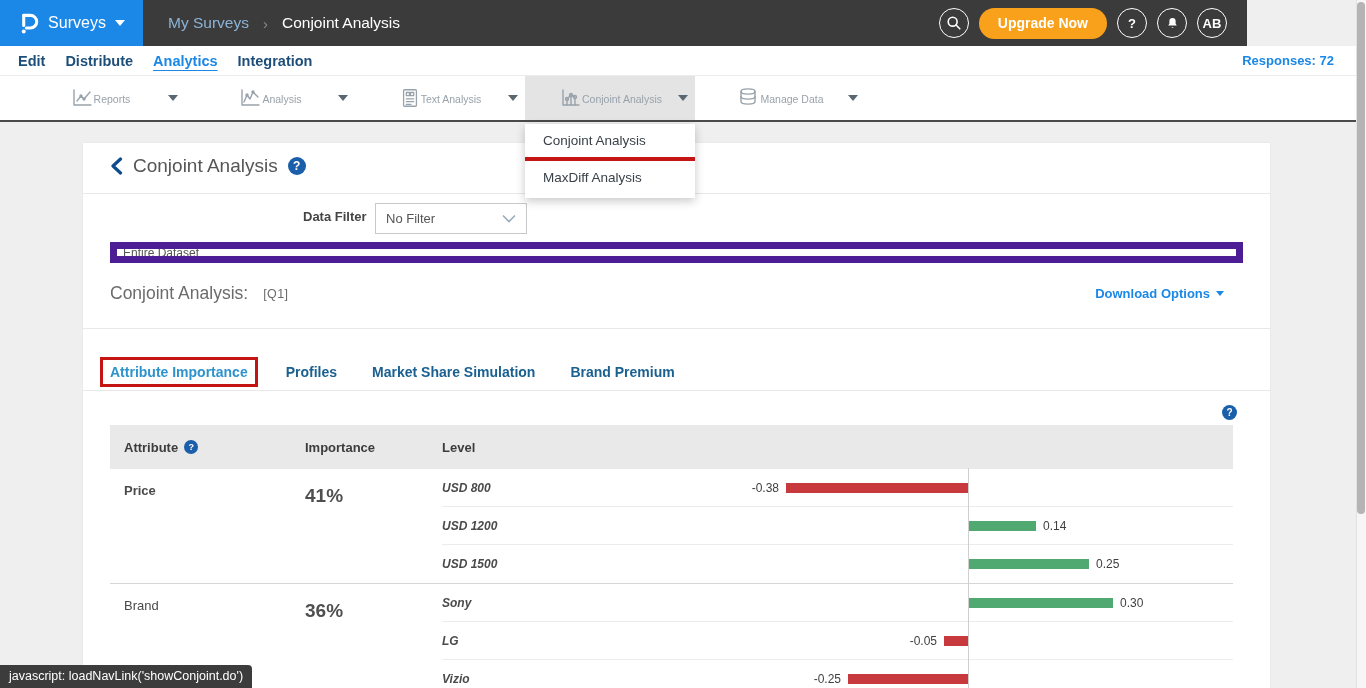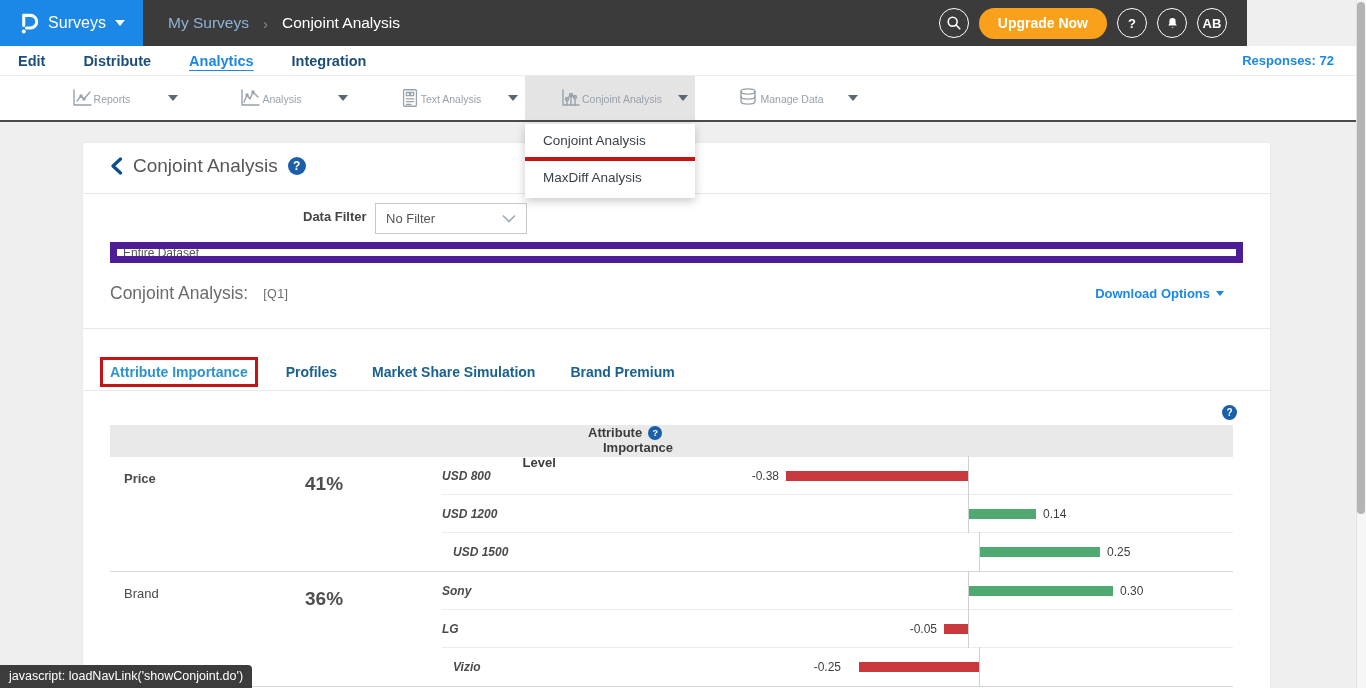--- a/index.html
+++ b/index.html
@@ -14,21 +14,21 @@
   .breadcrumb { display:flex; align-items:center; margin-left:25px; font-size:15.5px; gap:14px; }
   .bc-parent { color:#8cb3d6; cursor:pointer; }
   .bc-sep { color:#8a8a8a; font-size:15px; }
   .bc-current { color:#fff; }
   .topbar-right { margin-left:auto; display:flex; align-items:center; gap:10px; margin-right:20px; }
   .circle-btn { width:30px; height:30px; border:1.6px solid #fff; border-radius:50%; display:flex; align-items:center; justify-content:center; color:#fff; font-weight:bold; font-size:13px; cursor:pointer; flex:0 0 auto; }
   .upgrade-btn { background:#f9a11b; color:#fff; font-weight:bold; font-size:14px; height:31px; padding:0 19px; border-radius:16px; display:flex; align-items:center; cursor:pointer; }
 
   
   .navbar { position:absolute; left:0; top:46px; width:1366px; height:30px; background:#fff; display:flex; align-items:center; padding:0 18px; border-bottom:1px solid #ececec; z-index:20; }
-  .nav-tabs { display:flex; gap:38px; }
+  .nav-tabs { display:flex; gap:20px; }
   .nav-link { font-size:14.5px; font-weight:bold; color:#1d4e79; cursor:pointer; }
   .nav-link.active { color:#1b87e6; text-decoration:underline; text-underline-offset:4px; }
   .responses { margin-left:auto; margin-right:14px; color:#1b87e6; font-weight:bold; font-size:13px; }
 
   
   .toolbar { position:absolute; left:0; top:76px; width:1366px; height:46px; background:#fff; border-bottom:2px solid #4a4a4a; display:flex; padding-left:15px; z-index:20; }
   .tool-cell { width:170px; position:relative; display:flex; flex-direction:row; align-items:center; justify-content:center; color:#98a2ab; cursor:pointer; }
   .tool-cell.active { background:#e4e4e4; }
   .tool-icon { height:22px; display:flex; align-items:center; }
   .tool-icon svg { stroke:#98a2ab; fill:none; stroke-width:1.4; stroke-linecap:round; stroke-linejoin:round; }
@@ -60,34 +60,34 @@
   .caret-down-blue { width:0; height:0; border-left:4.5px solid transparent; border-right:4.5px solid transparent; border-top:5.5px solid #1b87e6; }
 
   .tabs-row { position:absolute; left:17px; top:214px; display:flex; align-items:center; }
   .tab { font-size:14px; font-weight:bold; color:#1a6090; margin-right:35px; cursor:pointer; }
   .tab.active { color:#2d93cd; border:3px solid #c51414; padding:4px 7px; margin-right:28px; }
   .table-help { position:absolute; right:33px; top:262px; }
   .table-help .q-circle { width:15px; height:15px; font-size:10px; }
 
   
   .ctable { position:absolute; left:27px; top:282px; width:1123px; }
-  .thead { display:flex; height:32px; background:#e9e9e9; align-items:center; font-size:13px; font-weight:bold; color:#3c3c3c;flex-direction:column; }
+  .thead { display:flex; height:44px; background:#e9e9e9; align-items:center; font-size:13px; font-weight:bold; color:#3c3c3c; }
   .th-attr { width:195px; padding-left:14px; display:flex; align-items:center; gap:6px; }
   .th-attr .q-circle { width:14px; height:14px; font-size:9px; }
   .th-imp { width:137px; }
   .th-level { width:298px; }
   .th-util { flex:1; padding-left:203px; }
 
   .group { display:flex; border-bottom:1px solid #d6d6d6; }
   .g-attr { width:195px; padding:14px 0 0 14px; font-size:13px; color:#4a4a4a; }
   .g-attr.bold { font-weight:bold; }
   .g-imp { width:137px; padding-top:16px; font-size:19px; font-weight:bold; color:#4f4f4f; }
   .g-levels { flex:1; }
   .level { height:38px; display:flex; align-items:center; border-bottom:1px solid #ececec; }
-  .level:last-child { border-bottom:none;margin-left:11px; }
+  .level:last-child { border-bottom:none; }
   .l-name { width:298px; font-size:12px; font-weight:bold; font-style:italic; color:#4a4a4a; }
   .l-chart { flex:1; position:relative; height:100%; }
   .axis { position:absolute; left:228px; top:-1px; bottom:-1px; width:1px; background:#cfcfcf; }
   .bar { position:absolute; top:50%; transform:translateY(-50%); height:10px; }
   .val { position:absolute; top:50%; transform:translateY(-50%); font-size:12px; color:#3f3f3f; white-space:nowrap; }
 
   
   .statusbar { position:absolute; left:0; bottom:0; background:#3c3c3c; color:#fff; font-size:12.5px; padding:4px 9px 5px 9px; border-radius:0 4px 0 0; z-index:60; font-family:"Liberation Sans", sans-serif; }
   .scroll-track { position:absolute; right:0; top:0; width:10px; height:688px; background:#f6f6f6; border-left:1px solid #e2e2e2; z-index:70; }
   .scroll-thumb { position:absolute; right:1px; top:2px; width:8px; height:512px; background:#b4b4b4; border-radius:4px; }

